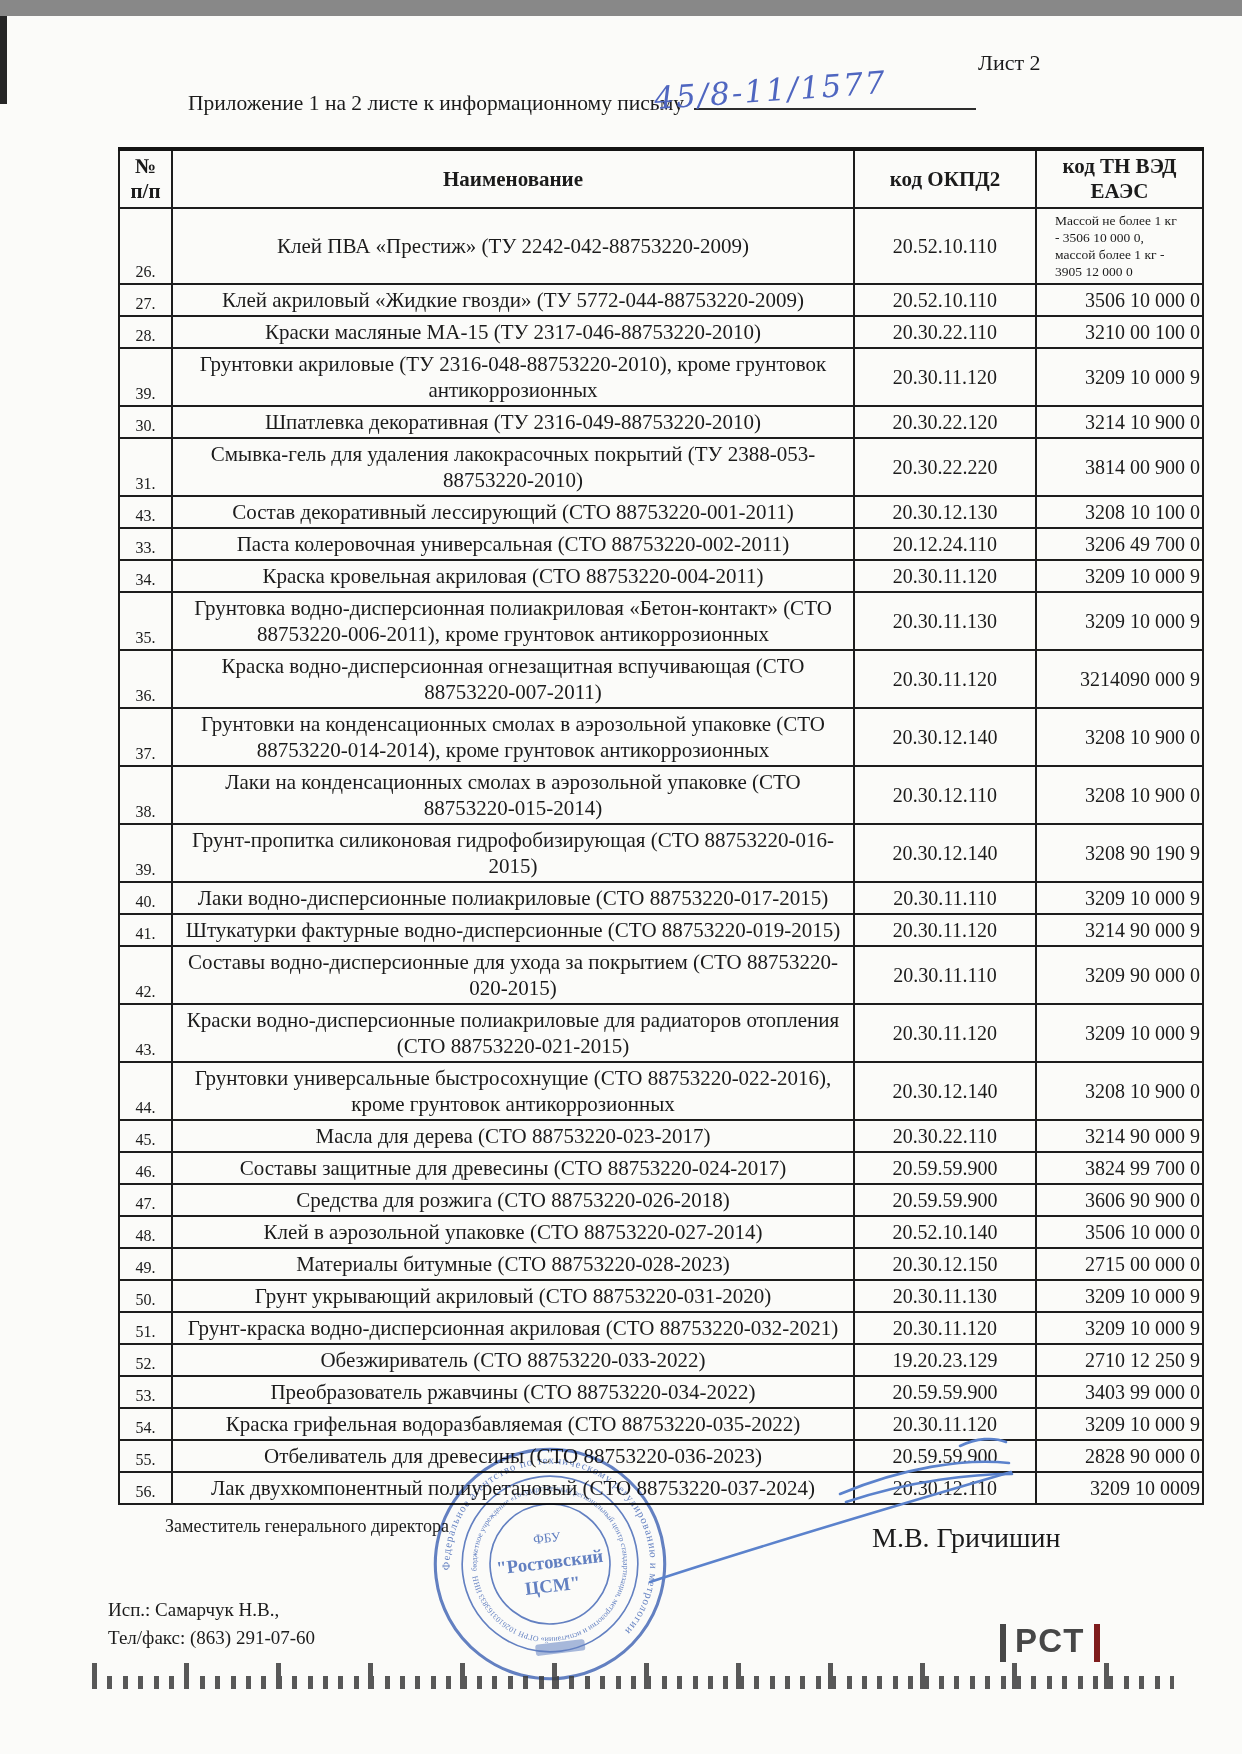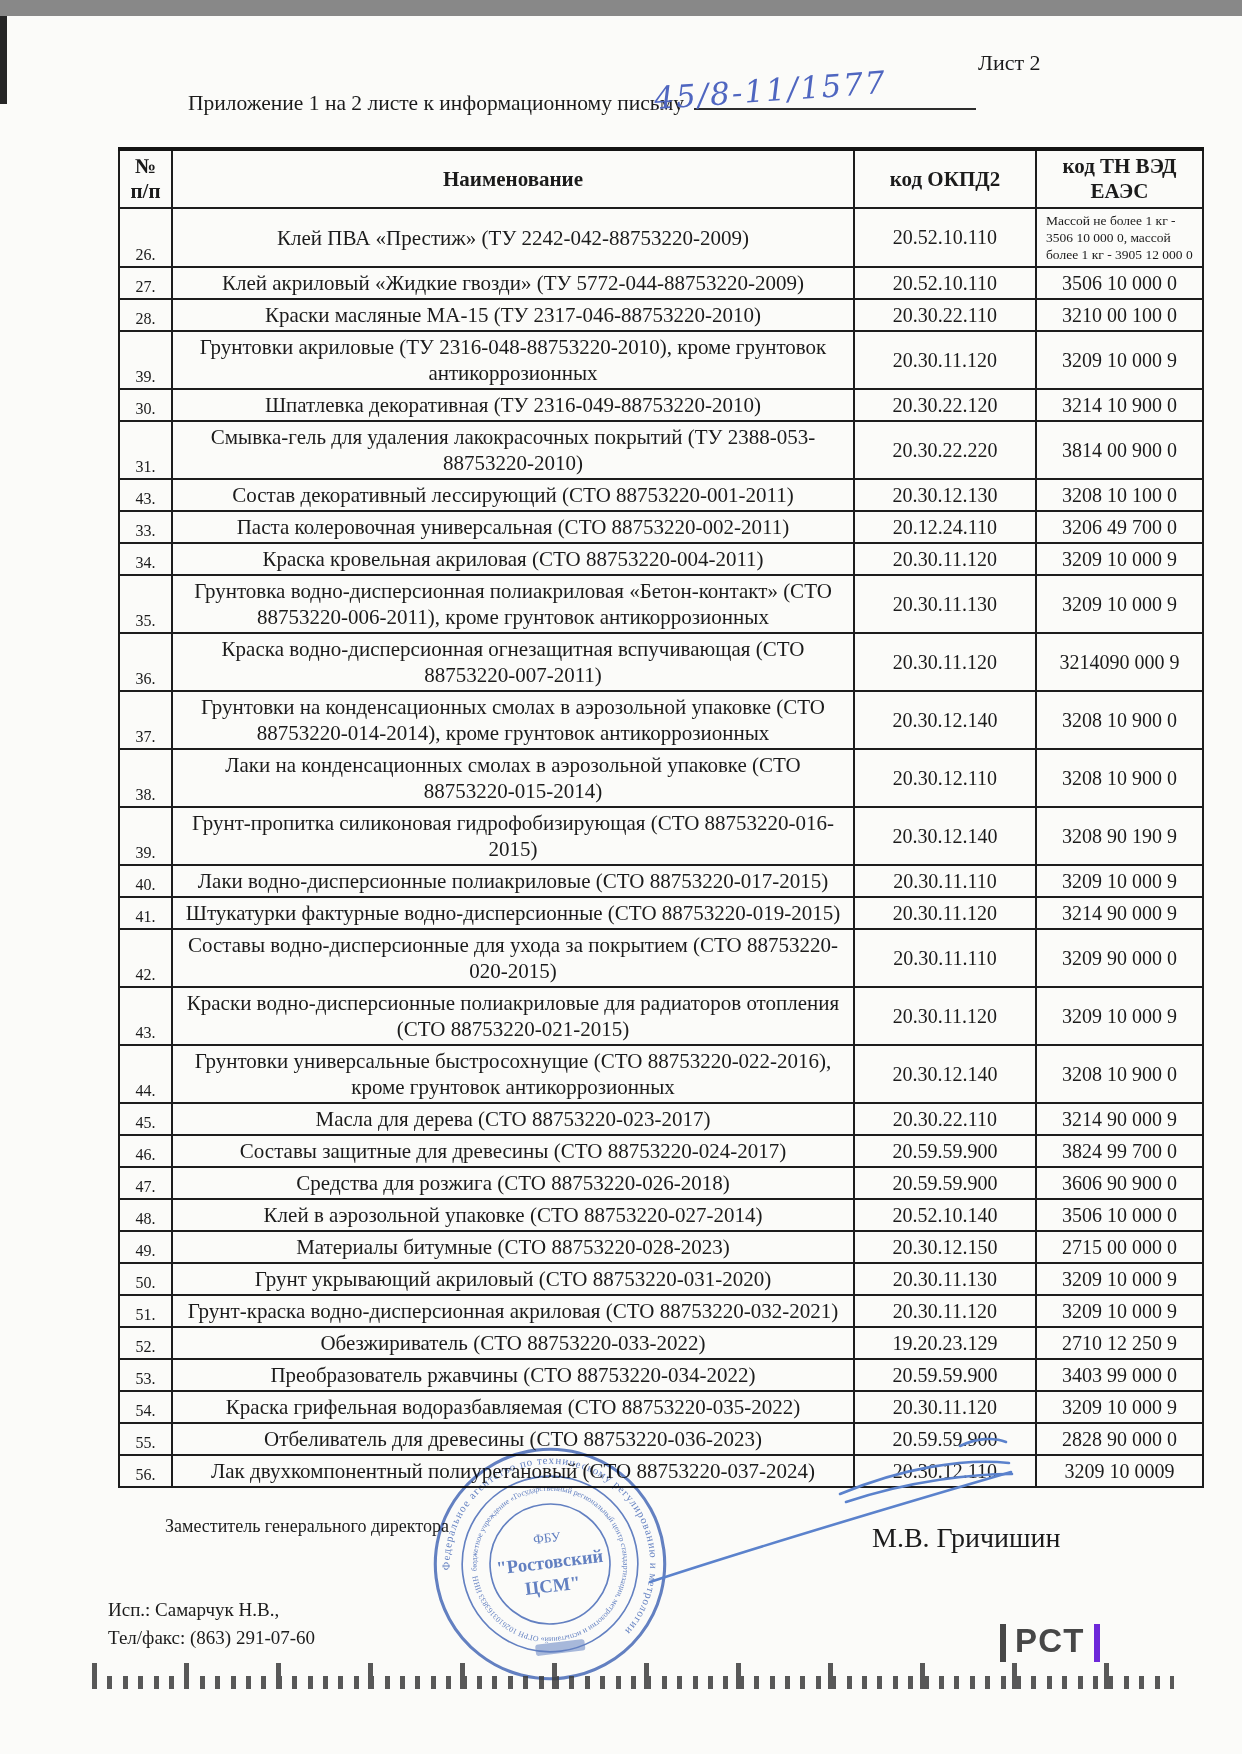--- a/index.html
+++ b/index.html
@@ -30,36 +30,36 @@
   table.doc col.c-num{width:53px;}
   table.doc col.c-name{width:682px;}
   table.doc col.c-okpd{width:182px;}
   table.doc col.c-tnved{width:167px;}
   table.doc th,table.doc td{border:2px solid #1d1d1d;}
   table.doc thead th{border-top:4px solid #141414;font-weight:bold;font-size:21px;
     text-align:center;padding:3px 2px;line-height:25px;}
   td.num{vertical-align:bottom;text-align:center;font-size:16px;padding:1px 2px 2px;}
   td.name{text-align:center;padding:2px 8px;font-size:21px;line-height:26px;vertical-align:middle;}
   td.code{text-align:center;font-size:20px;vertical-align:middle;padding:1px 2px;}
-  td.tnved{text-align:center;font-size:20px;vertical-align:middle;padding:1px 2px;}
-  td.tnved.small{font-size:13.5px;line-height:17px;text-align:left;vertical-align:top;padding:3px 9px;}
+  td.tnved{text-align:right;font-size:20px;vertical-align:middle;padding:1px 2px;}
+  td.tnved.small{font-size:13.5px;line-height:17px;text-align:left;vertical-align:top;padding:3px 18px;}
 
   .sign-title{position:absolute;left:165px;top:1492px;font-size:18px;line-height:37px;}
   .sign-name{position:absolute;left:872px;top:1506px;font-size:28px;}
   .executor{position:absolute;left:108px;top:1580px;font-size:19px;line-height:28px;}
 
   .ruler{position:absolute;left:92px;top:1646px;width:1082px;height:27px;opacity:.85;
     background-image:
       repeating-linear-gradient(90deg,#3c3c3c 0 5px,transparent 5px 92px),
       repeating-linear-gradient(90deg,#3c3c3c 0 5px,transparent 5px 15.4px);
     background-size:100% 26px,100% 13px;
     background-position:left bottom,left bottom;
     background-repeat:no-repeat;}
   .rst-logo{position:absolute;left:1000px;top:1608px;font-size:33px;font-weight:bold;
-    letter-spacing:2px;color:#474747;border-left:6px solid #474747;border-right:6px solid #6d28d9;
+    letter-spacing:2px;color:#474747;border-left:6px solid #474747;border-right:6px solid #7f1d1d;
     padding:0 9px 4px 9px;line-height:34px;background:#fbfbf9;
     font-family:"Liberation Sans","DejaVu Sans",sans-serif;}
 
   .stamp{position:absolute;left:426px;top:1424px;width:248px;height:248px;
     transform:rotate(-7deg);opacity:.8;mix-blend-mode:multiply;color:var(--stamp-ink);}
   .signature{position:absolute;left:592px;top:1416px;width:432px;height:164px;color:var(--sig-ink);}
 </style>
 </head>
 <body>
 

